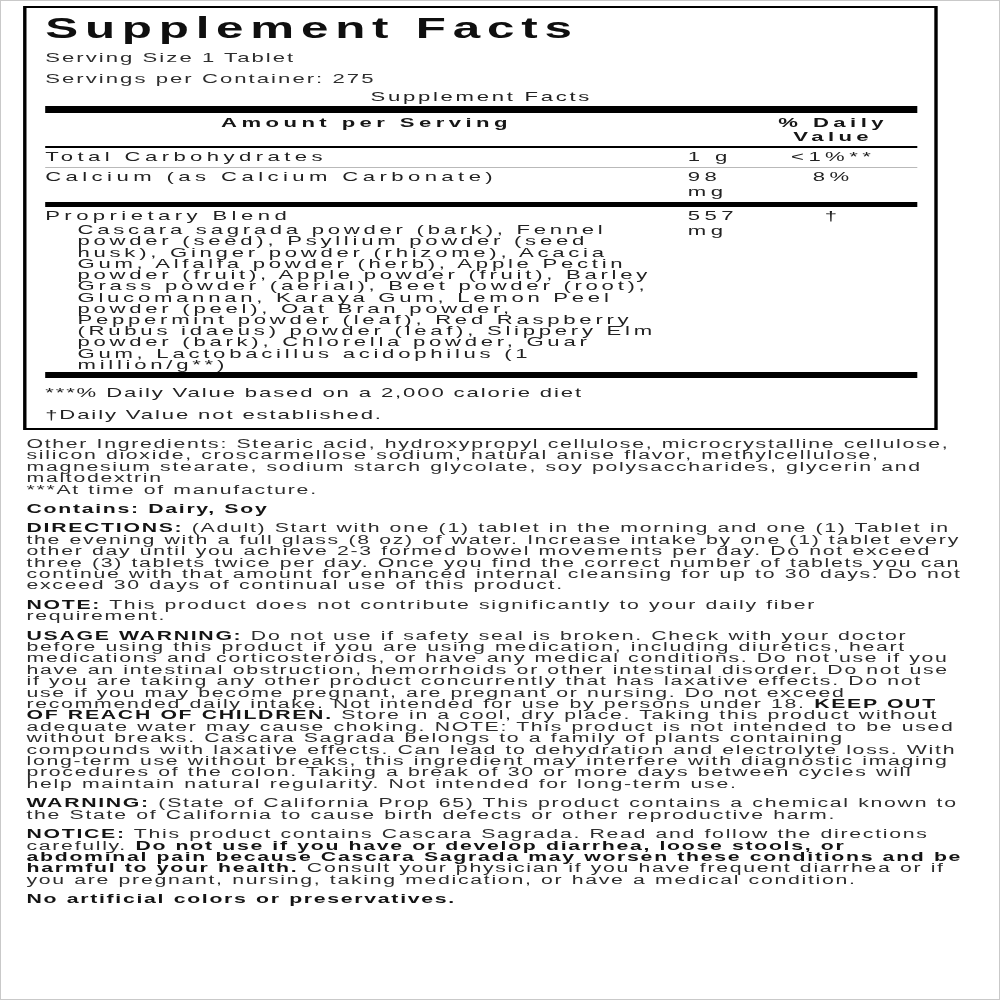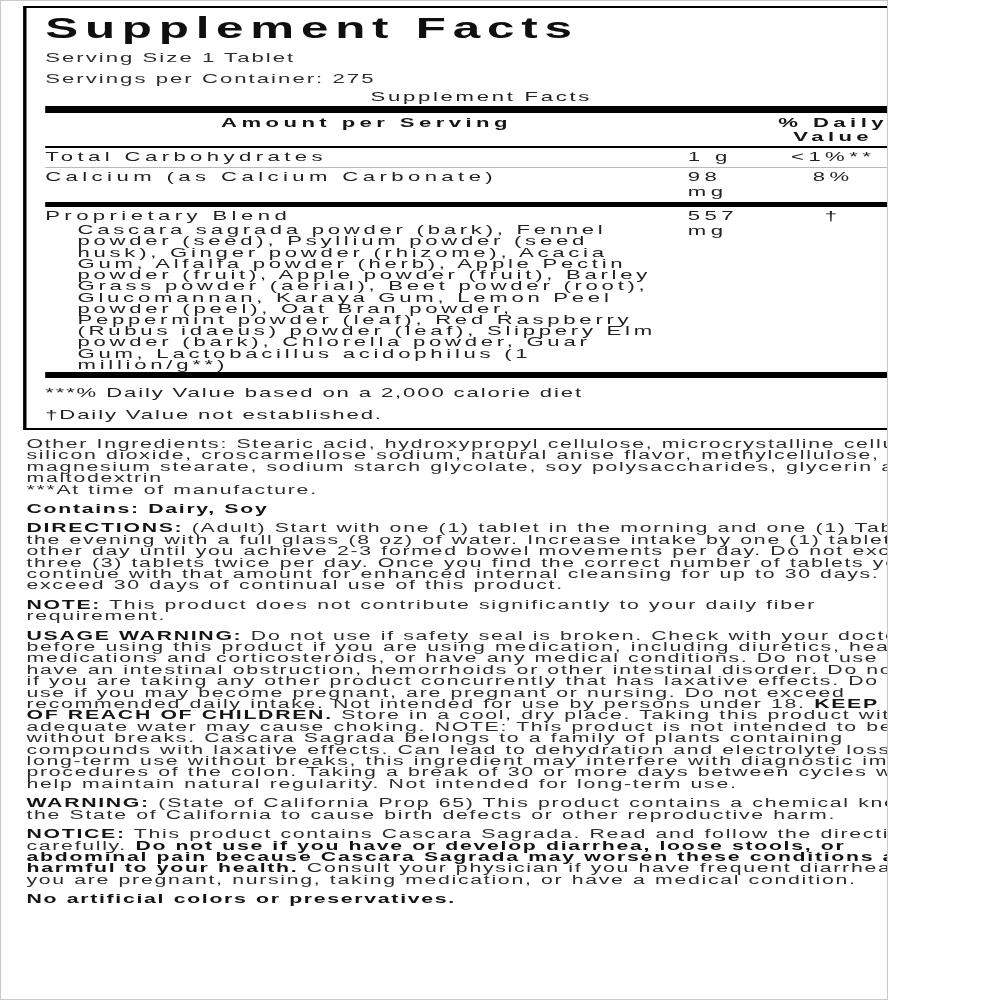--- a/index.html
+++ b/index.html
@@ -1,17 +1,17 @@
 <!DOCTYPE html>
 <html><head>
 <meta charset="utf-8">
 <style>
   html,body { margin:0; padding:0; background:#ffffff; }
   .page {
-    position:relative; width:888px; height:1000px; box-sizing:border-box;
+    position:relative; width:1000px; height:1000px; box-sizing:border-box;
     background:#fff; border:1px solid #c9c9c9; overflow:hidden;
     font-family:"Liberation Sans", sans-serif; color:#2b2b2b;
   }
   
   .stretch { width:588px; transform:scaleX(1.7); transform-origin:top left; }
 
   
   .facts-box {
     margin:5px 0 8px 13px; width:538px; box-sizing:border-box;
     border:2px solid #000; padding:6px 10px 6px 11px; color:#222;

